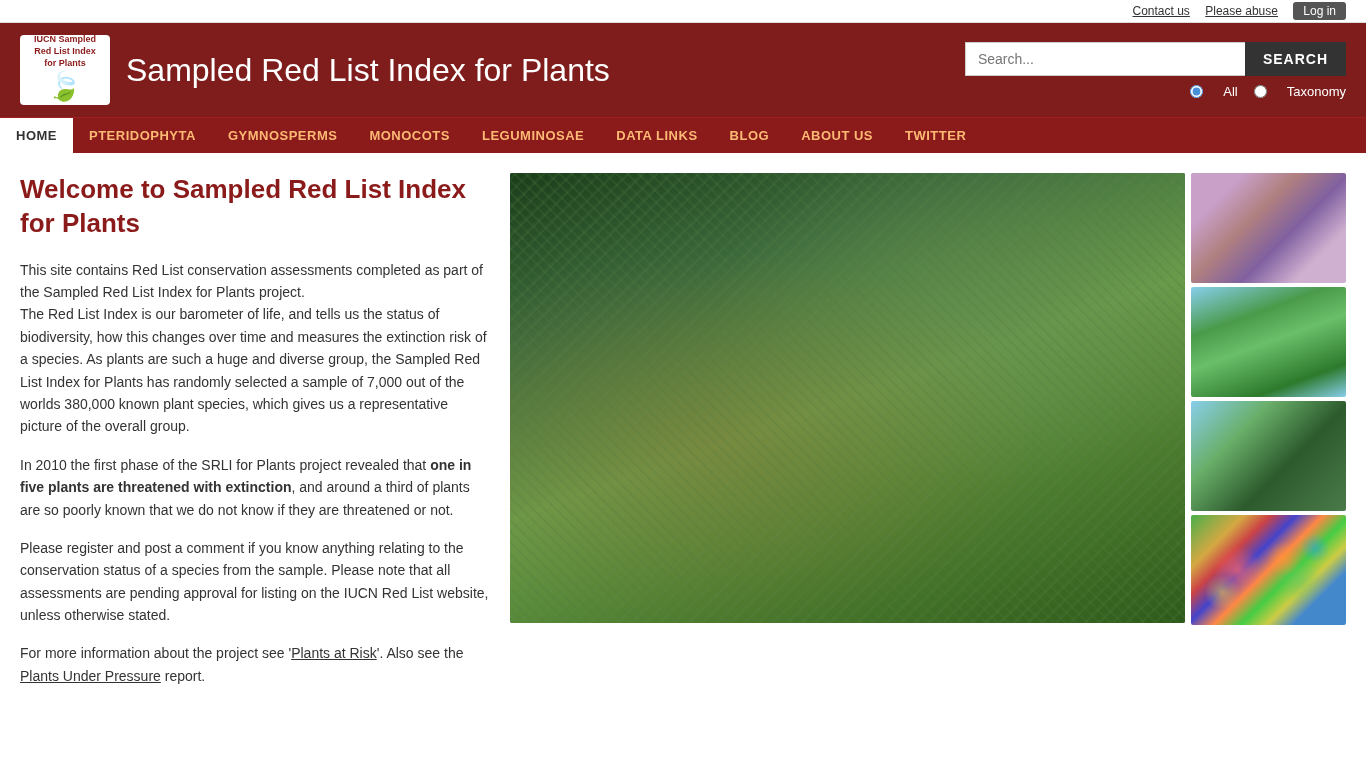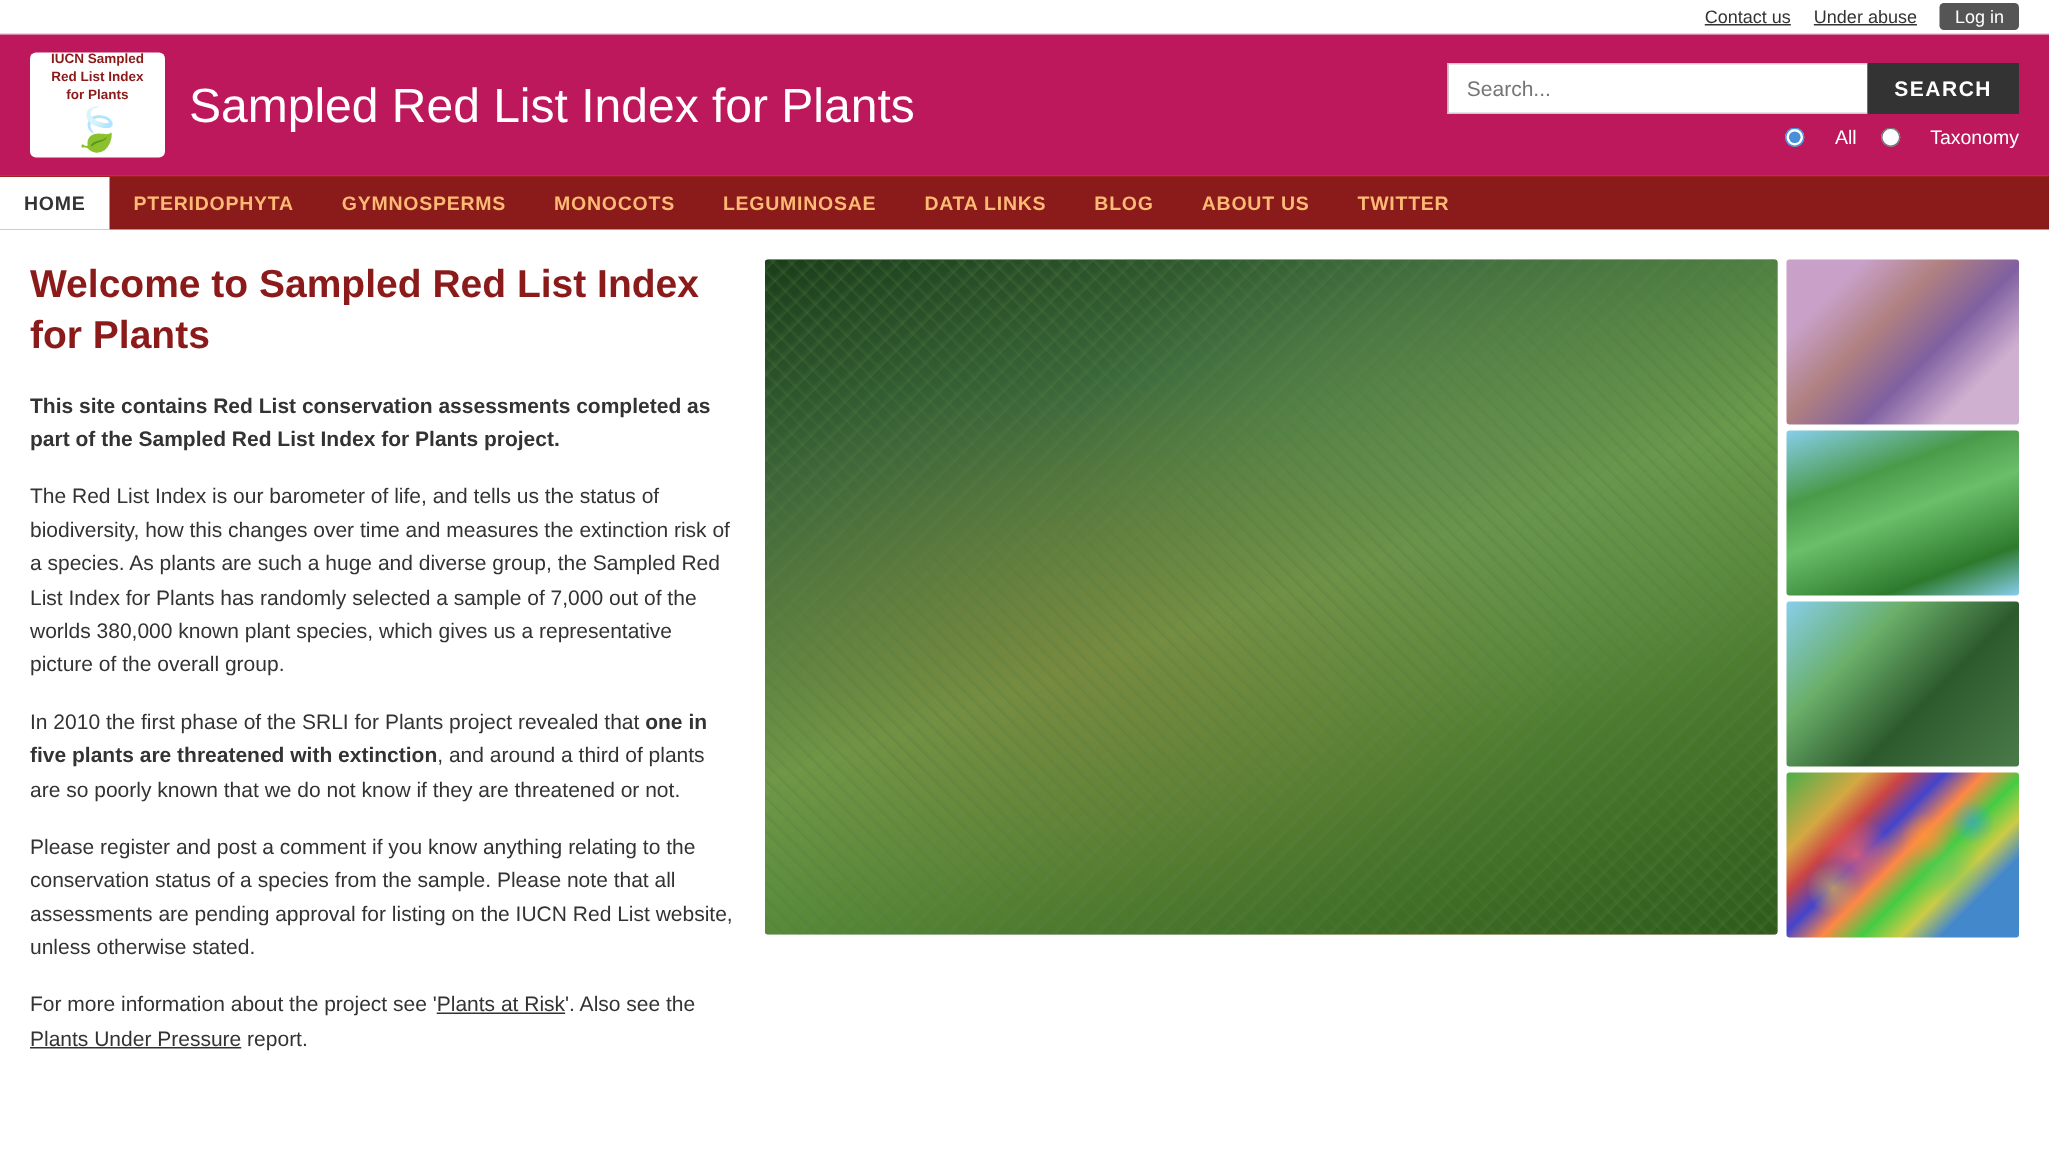--- a/index.html
+++ b/index.html
@@ -22,21 +22,21 @@
       background: #555;
       color: #fff;
       padding: 2px 10px;
       border-radius: 3px;
       text-decoration: none;
       margin-left: 12px;
     }
 
     
     #header {
-      background: #be185d;
+      background: #7f1d1d;
       padding: 12px 20px;
       display: flex;
       align-items: center;
       justify-content: space-between;
     }
     #header-left {
       display: flex;
       align-items: center;
       gap: 16px;
     }
@@ -149,22 +149,21 @@
       flex-shrink: 0;
     }
     #page-heading {
       color: #8b1a1a;
       font-size: 26px;
       font-weight: bold;
       margin-bottom: 18px;
       line-height: 1.3;
     }
     #intro-bold {
-      font-weight: bold;
-      margin-bottom: 16px;
+      font-weight: normal;
       line-height: 1.6;
     }
     #body-text p {
       margin-bottom: 16px;
       line-height: 1.6;
       color: #333;
     }
     #body-text strong {
       font-weight: bold;
     }
@@ -245,21 +244,21 @@
                   radial-gradient(circle at 70% 60%, rgba(100,200,100,0.5) 0%, transparent 18%),
                   radial-gradient(circle at 20% 70%, rgba(255,200,50,0.6) 0%, transparent 12%),
                   radial-gradient(circle at 80% 30%, rgba(50,150,255,0.5) 0%, transparent 10%);
     }
   </style>
 </head>
 <body>
 
 <div id="top-bar">
   <a href="#">Contact us</a>
-  <a href="#">Under abuse</a>
+  <a href="#">Please abuse</a>
   <a href="#" class="login-btn">Log in</a>
 </div>
 
 <div id="header">
   <div id="header-left">
     <div id="logo-box">
       <div id="logo-inner">
         <div>IUCN Sampled</div>
         <div>Red List Index</div>
         <div>for Plants</div>

